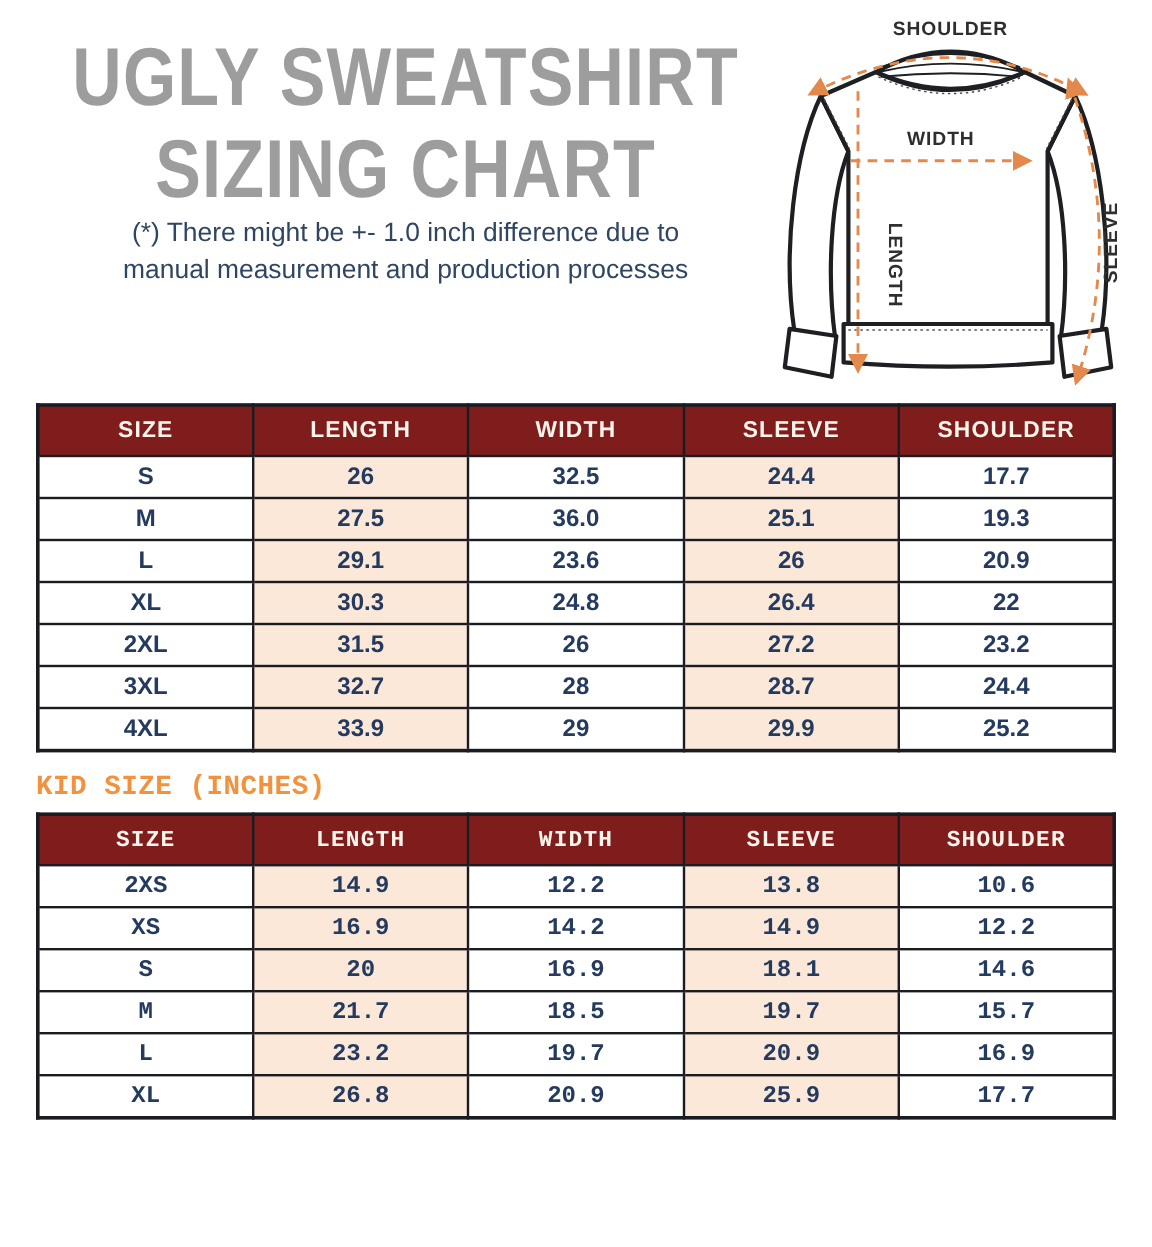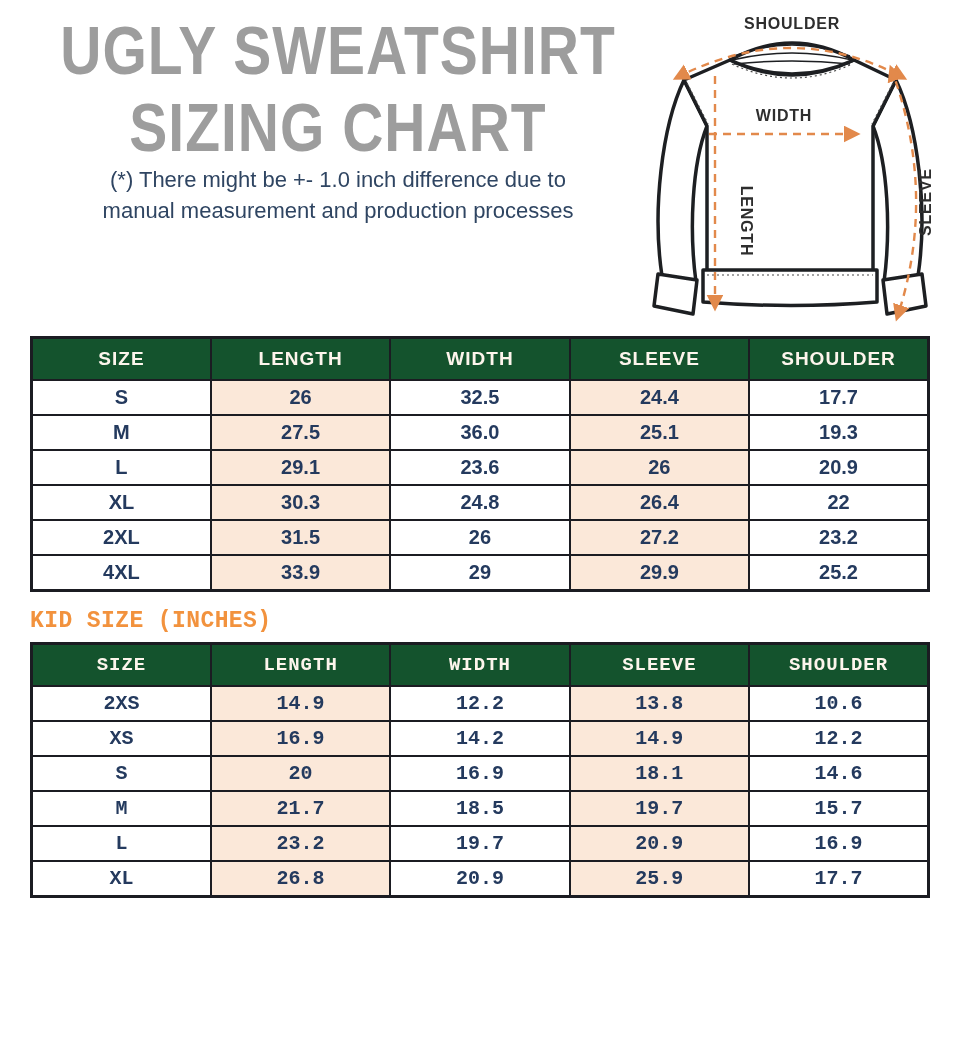--- a/index.html
+++ b/index.html
@@ -5,21 +5,21 @@
   html, body { margin: 0; padding: 0; }
   body {
     width: 960px; height: 1039px;
     background: #ffffff;
     font-family: "Liberation Sans", sans-serif;
     overflow: hidden;
     position: relative;
   }
   .hero { position: relative; height: 336px; }
   .hero-text {
-    position: absolute; left: 0; top: 12px; width: 676px;
+    position: absolute; left: 0; top: 26px; width: 676px;
     text-align: center;
   }
   .main-title {
     color: #9d9d9d;
     font-weight: 800;
     font-size: 57px;
     line-height: 64px;
     letter-spacing: 1px;
     transform: scaleY(1.2);
     transform-origin: 50% 0;
@@ -49,21 +49,21 @@
     margin: 0 0 8px 0;
   }
   .section.kid { margin-top: 16px; font-family: Liberation Mono, monospace; }
   table.size-table {
     width: 900px;
     border-collapse: collapse;
     border: 3px solid #1b1c22;
     table-layout: fixed;
   }
   table.size-table th {
-    background: #14532d;
+    background: #7f1d1d;
     color: #fdf5ec;
     font-size: 19px;
     font-weight: bold;
     letter-spacing: 1px;
     height: 38px;
     border: 2px solid #1b1c22;
     text-align: center;
   }
   table.size-table td {
     height: 31px;
@@ -182,20 +182,27 @@
           <td class="col-4">22</td>
         </tr>
         <tr>
           <td class="col-0">2XL</td>
           <td class="col-1">31.5</td>
           <td class="col-2">26</td>
           <td class="col-3">27.2</td>
           <td class="col-4">23.2</td>
         </tr>
         <tr>
+          <td class="col-0">3XL</td>
+          <td class="col-1">32.7</td>
+          <td class="col-2">28</td>
+          <td class="col-3">28.7</td>
+          <td class="col-4">24.4</td>
+        </tr>
+        <tr>
           <td class="col-0">4XL</td>
           <td class="col-1">33.9</td>
           <td class="col-2">29</td>
           <td class="col-3">29.9</td>
           <td class="col-4">25.2</td>
         </tr>
       </tbody>
   </table>
 </div>
 

